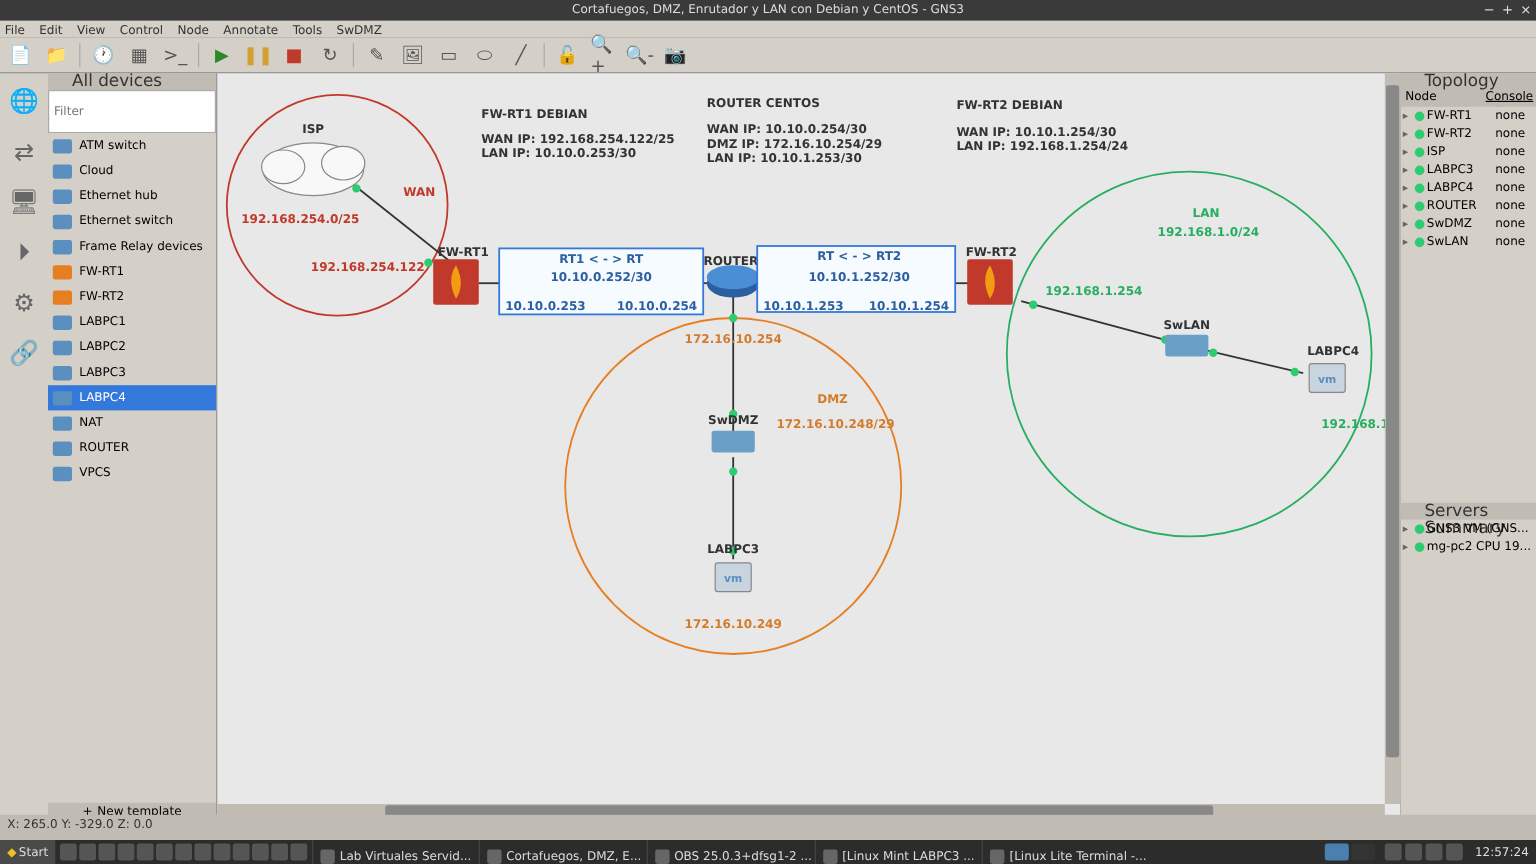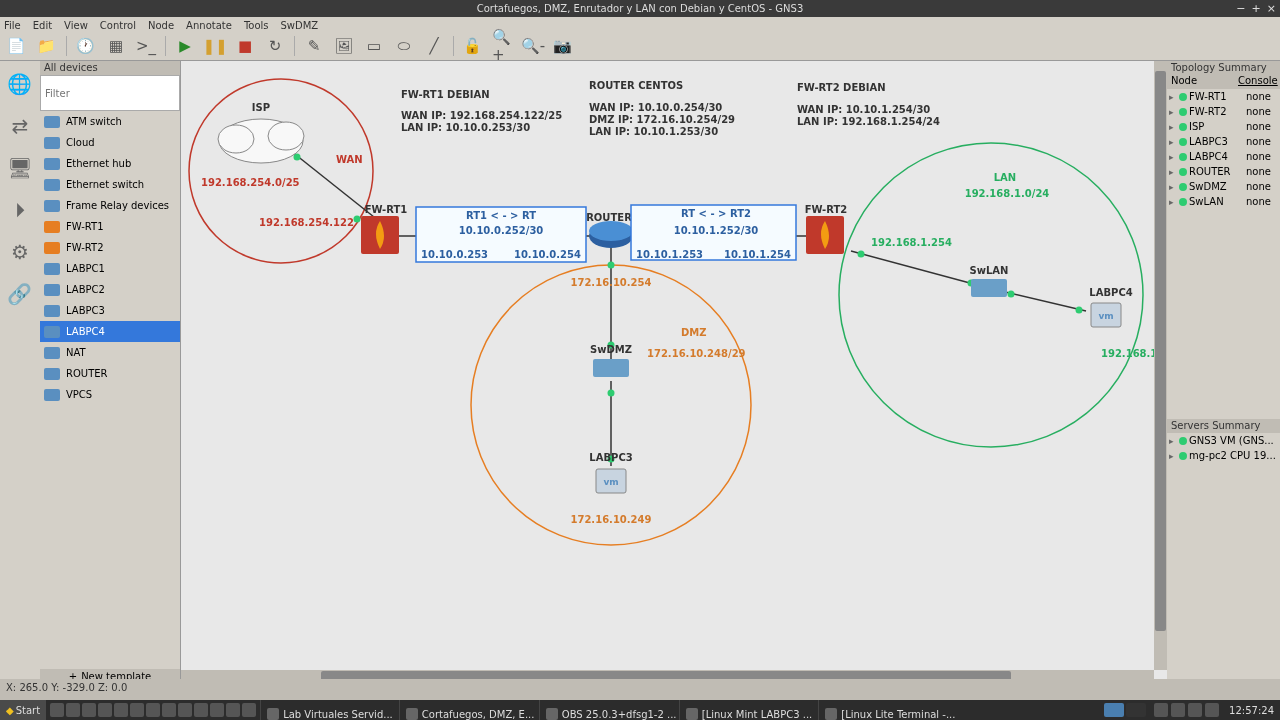--- a/index.html
+++ b/index.html
@@ -18,21 +18,21 @@
 .toolbar { height: 30px; background: #d4d0c8; border-bottom: 1px solid #999; display: flex; align-items: center; padding: 0 6px; gap: 8px; }
 .tb-btn { width: 22px; height: 22px; display: flex; align-items: center; justify-content: center; cursor: pointer; font-size: 15px; color: #555; }
 .tb-sep { width: 1px; height: 20px; background: #aaa; }
 
 
 .left-tools { position: absolute; left: 0; top: 61px; width: 40px; height: 622px; background: #d4d0c8; display: flex; flex-direction: column; align-items: center; padding-top: 8px; gap: 12px; }
 .lt-btn { width: 30px; height: 30px; display: flex; align-items: center; justify-content: center; cursor: pointer; font-size: 20px; color: #666; }
 
 
 .devices-panel { position: absolute; left: 40px; top: 61px; width: 141px; height: 622px; background: #d4d0c8; border-right: 1px solid #999; }
-.panel-header { height: 14px; background: #c0bcb4; font-size: 10px; padding: 0 4px; line-height: 14px; color: #333; }
+.panel-header { height: 14px; background: #c0bcb4; font-size: 14px; padding: 0 20px; line-height: 14px; color: #333; }
 .filter-input { width: 100%; height: 36px; font-size: 10px; padding: 0 4px; border: 1px solid #aaa; background: #fff; }
 .device-list { overflow-y: auto; }
 .device-item { height: 21px; display: flex; align-items: center; padding: 0 4px; gap: 6px; font-size: 10px; cursor: pointer; }
 .device-item.selected { background: #3478db; color: #fff; }
 .device-icon { width: 16px; height: 12px; background: #5a8fc0; border-radius: 2px; flex-shrink: 0; }
 .device-icon.fw { background: #e67e22; }
 .new-template { position: absolute; bottom: 0; left: 0; right: 0; height: 14px; background: #c0bcb4; font-size: 10px; display: flex; align-items: center; justify-content: center; gap: 4px; cursor: pointer; }
 
 
 .canvas { position: absolute; left: 181px; top: 61px; width: 986px; height: 622px; background: #e8e8e8; overflow: hidden; }

